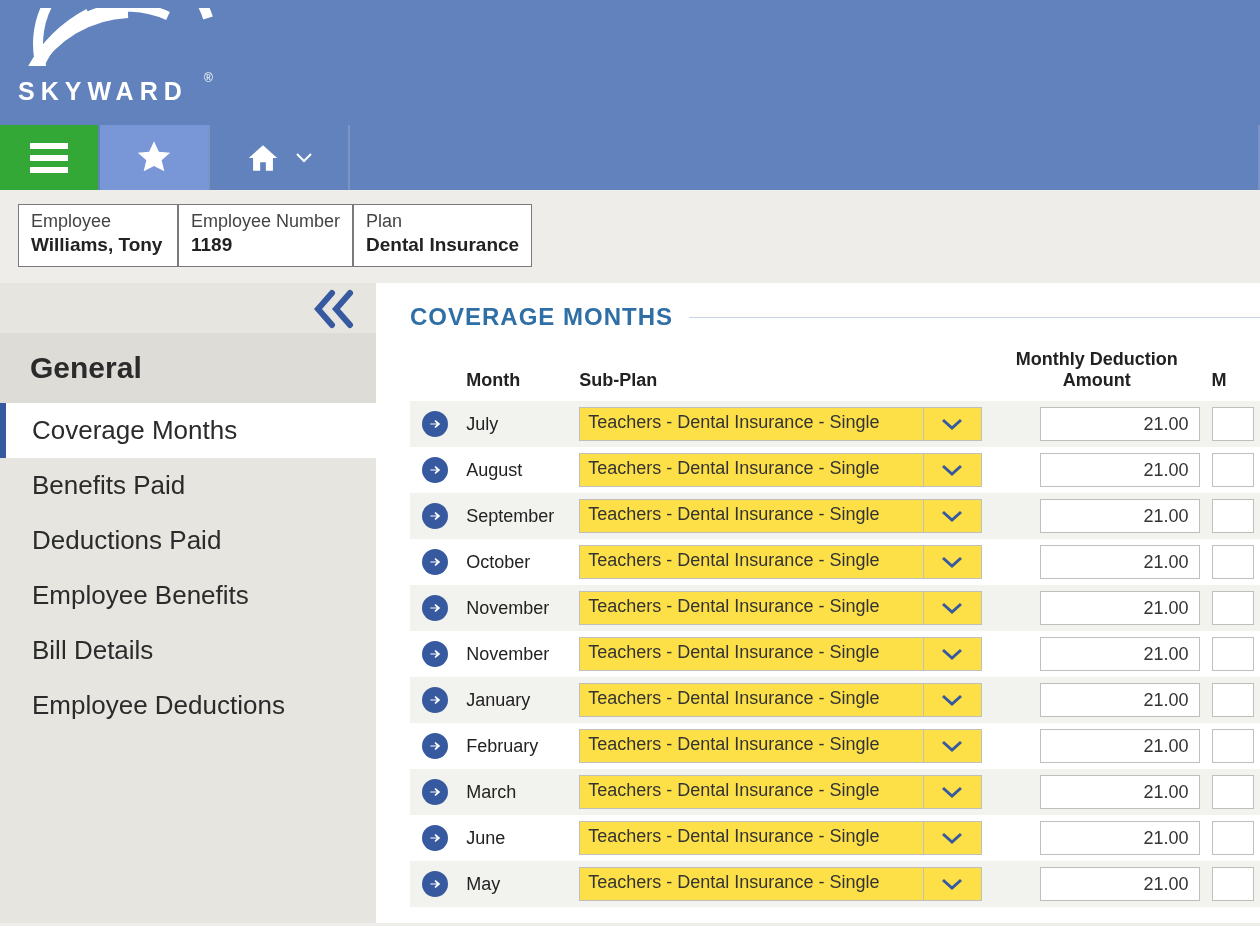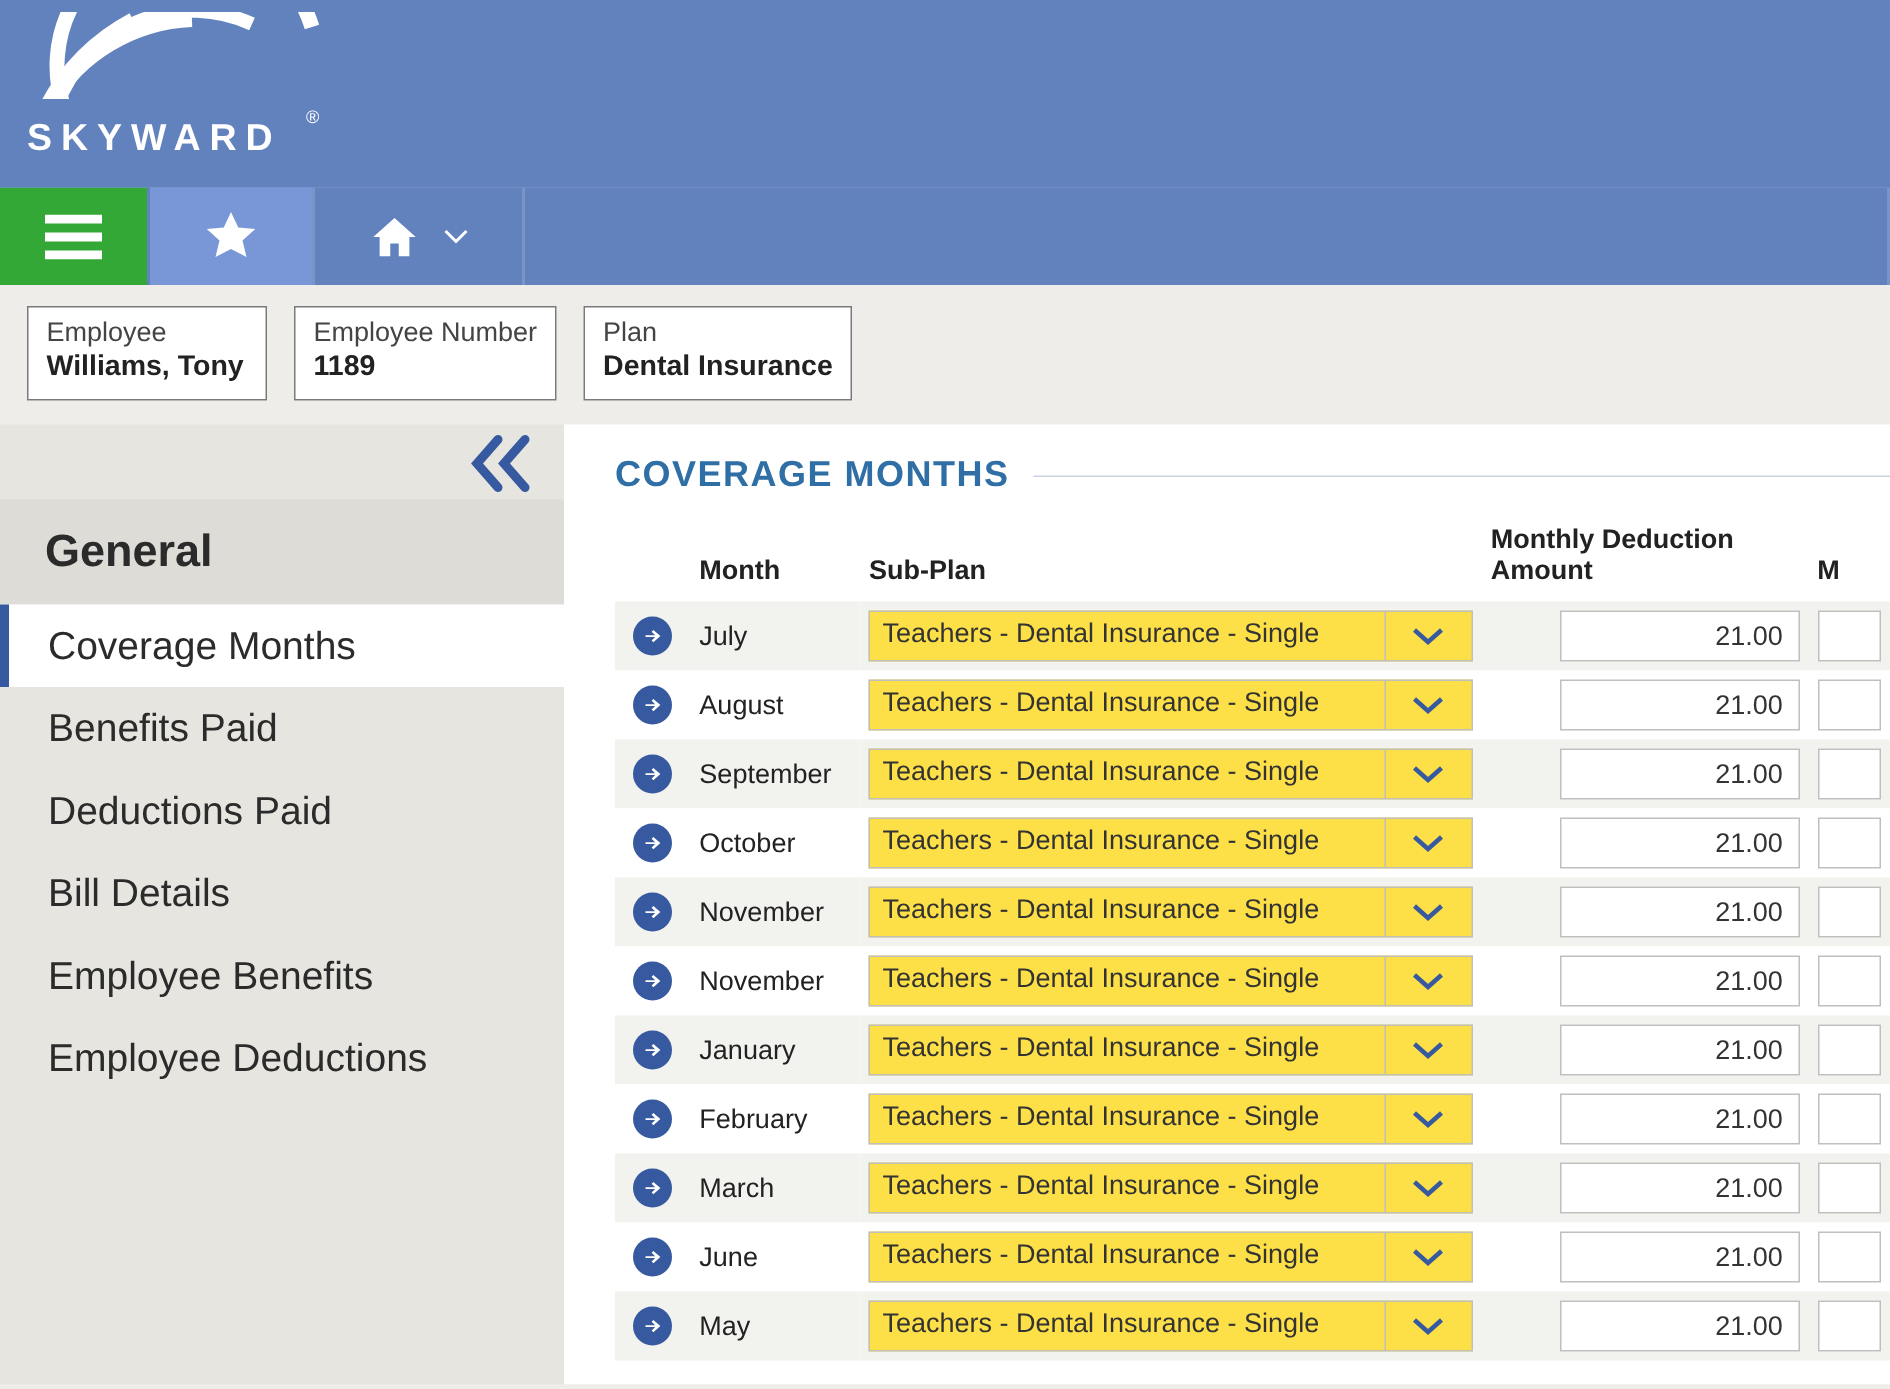--- a/index.html
+++ b/index.html
@@ -58,21 +58,20 @@
     gap: 14px;
   }
   .tb-rest {
     flex: 1;
     background: #6182bd;
   }
 
   
   .info-row {
     display: flex;
-    gap: 18px;
     padding: 14px 18px 16px;
     background: #eeede9;
   }
   .info-card {
     border: 1.5px solid #7a7a7a;
     background: #fff;
     padding: 6px 12px 10px 12px;
     min-width: 160px;
   }
   .info-card .label {
@@ -158,21 +157,21 @@
     table-layout: fixed;
   }
   .cov th {
     text-align: left;
     font-size: 18px;
     font-weight: bold;
     color: #222;
     padding: 4px 6px 10px 6px;
     vertical-align: bottom;
   }
-  .cov th.right { text-align: left; }
+  .cov th.right { text-align: center; }
   .cov td {
     font-size: 18px;
     color: #222;
     padding: 6px 6px;
     vertical-align: middle;
   }
   .cov tr.striped td { background: #f2f2ee; margin-top: 44px; }
   .cov tr td { background: #fff; }
 
   .arrow-cell { width: 48px; text-align: center; }
@@ -303,22 +302,22 @@
       <svg width="44" height="40" viewBox="0 0 44 40">
         <path fill="none" stroke="#36599f" stroke-width="6" stroke-linecap="round" d="M20 4 L6 20 L20 36"></path>
         <path fill="none" stroke="#36599f" stroke-width="6" stroke-linecap="round" d="M38 4 L24 20 L38 36"></path>
       </svg>
     </div>
     <div class="side-nav" id="side-nav">
         <div class="side-item header">General</div>
         <div class="side-item active">Coverage Months</div>
         <div class="side-item">Benefits Paid</div>
         <div class="side-item">Deductions Paid</div>
+        <div class="side-item">Employee Benefits</div>
         <div class="side-item">Bill Details</div>
-        <div class="side-item">Employee Benefits</div>
         <div class="side-item">Employee Deductions</div>
       </div>
   </div>
 
   <div class="content">
     <div class="section-head">
       <div class="section-title">COVERAGE MONTHS</div>
       <div class="section-rule"></div>
     </div>
 

